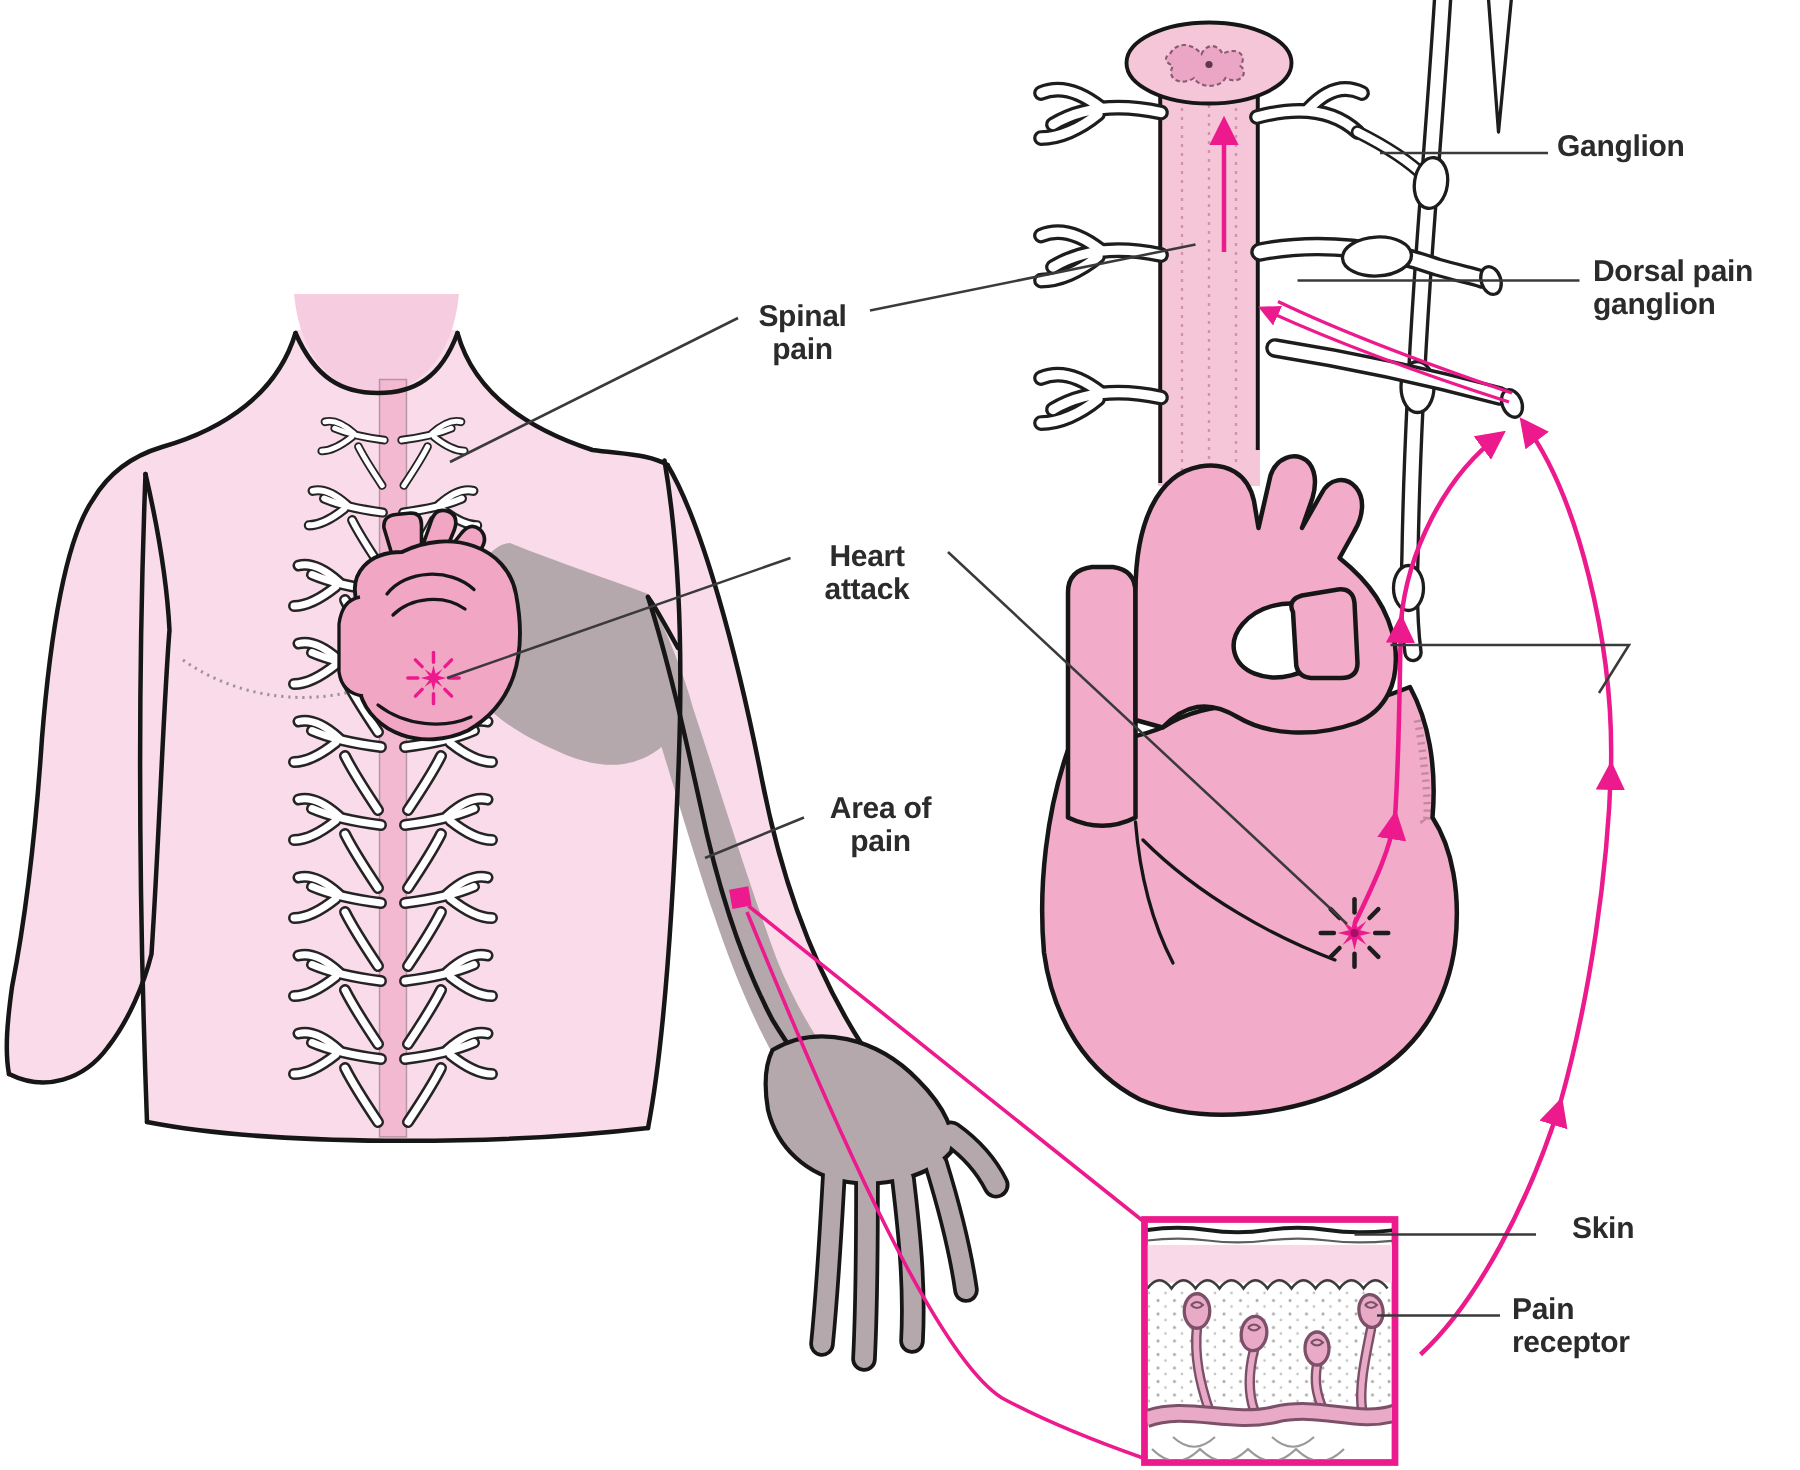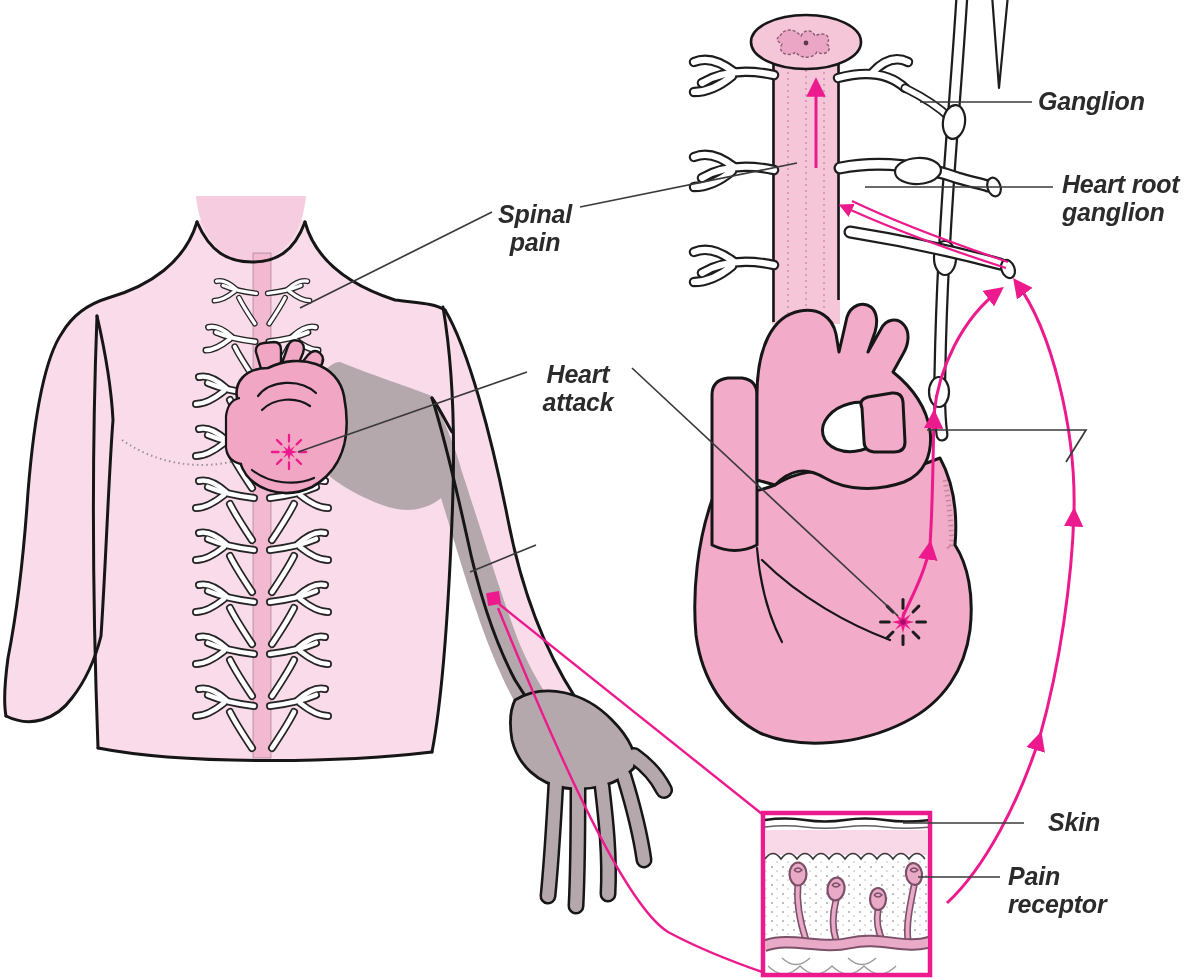--- a/index.html
+++ b/index.html
@@ -15,22 +15,22 @@
     --label:#2b2b2b;
     --leader:#3a3a3a;
   }
   html,body{margin:0;padding:0;background:#fff;}
   #stage{
     position:relative;width:1200px;height:980px;background:#fff;overflow:hidden;
     font-family:"Liberation Sans",sans-serif;
   }
   #art{position:absolute;left:0;top:0;}
   .lbl{
-    position:absolute;color:var(--label);font-size:25px;line-height:1.12;
-    font-weight:600;letter-spacing:-0.2px;white-space:normal;font-style:italic;
+    position:absolute;color:var(--label);font-size:20px;line-height:1.12;
+    font-weight:600;letter-spacing:-0.2px;white-space:normal;
   }
   .lbl.center{text-align:center;}
   
   .ol{fill:none;stroke:var(--outline);stroke-width:3;stroke-linecap:round;stroke-linejoin:round;}
   .ol2{fill:none;stroke:var(--outline);stroke-width:2.2;stroke-linecap:round;}
   .vo{stroke:#242424;stroke-width:8;}
   .vi{stroke:#ffffff;stroke-width:4.6;}
   .ro{stroke:#1d1d1d;stroke-width:10.5;}
   .ri{stroke:#ffffff;stroke-width:6.2;}
   .mg{stroke:var(--accent);fill:none;}
@@ -326,22 +326,23 @@
     <path class="leader" d="M927,430 L1086,430 L1066,462"></path>
     <path class="leader" d="M903,823 L1024,823"></path>
     <path class="leader" d="M918,877 L1000,877"></path>
   </g>
 </svg>
 
   <div class="lbl center" style="left:493px;top:200px;width:84px;">Spinal pain</div>
 
   <div class="lbl center" style="left:531px;top:360px;width:94px;">Heart attack</div>
 
+  <div class="lbl center" style="left:543px;top:528px;width:88px;">Area of pain</div>
 
   <div class="lbl" style="left:1038px;top:87px;width:130px;">Ganglion</div>
 
-  <div class="lbl" style="left:1062px;top:170px;width:136px;">Heart root ganglion</div>
+  <div class="lbl" style="left:1062px;top:170px;width:136px;">Dorsal pain ganglion</div>
 
 
   <div class="lbl" style="left:1032px;top:808px;width:90px;margin-left:16px;">Skin</div>
 
   <div class="lbl" style="left:1008px;top:862px;width:110px;">Pain receptor</div>
 </div>
 
 </body></html>

